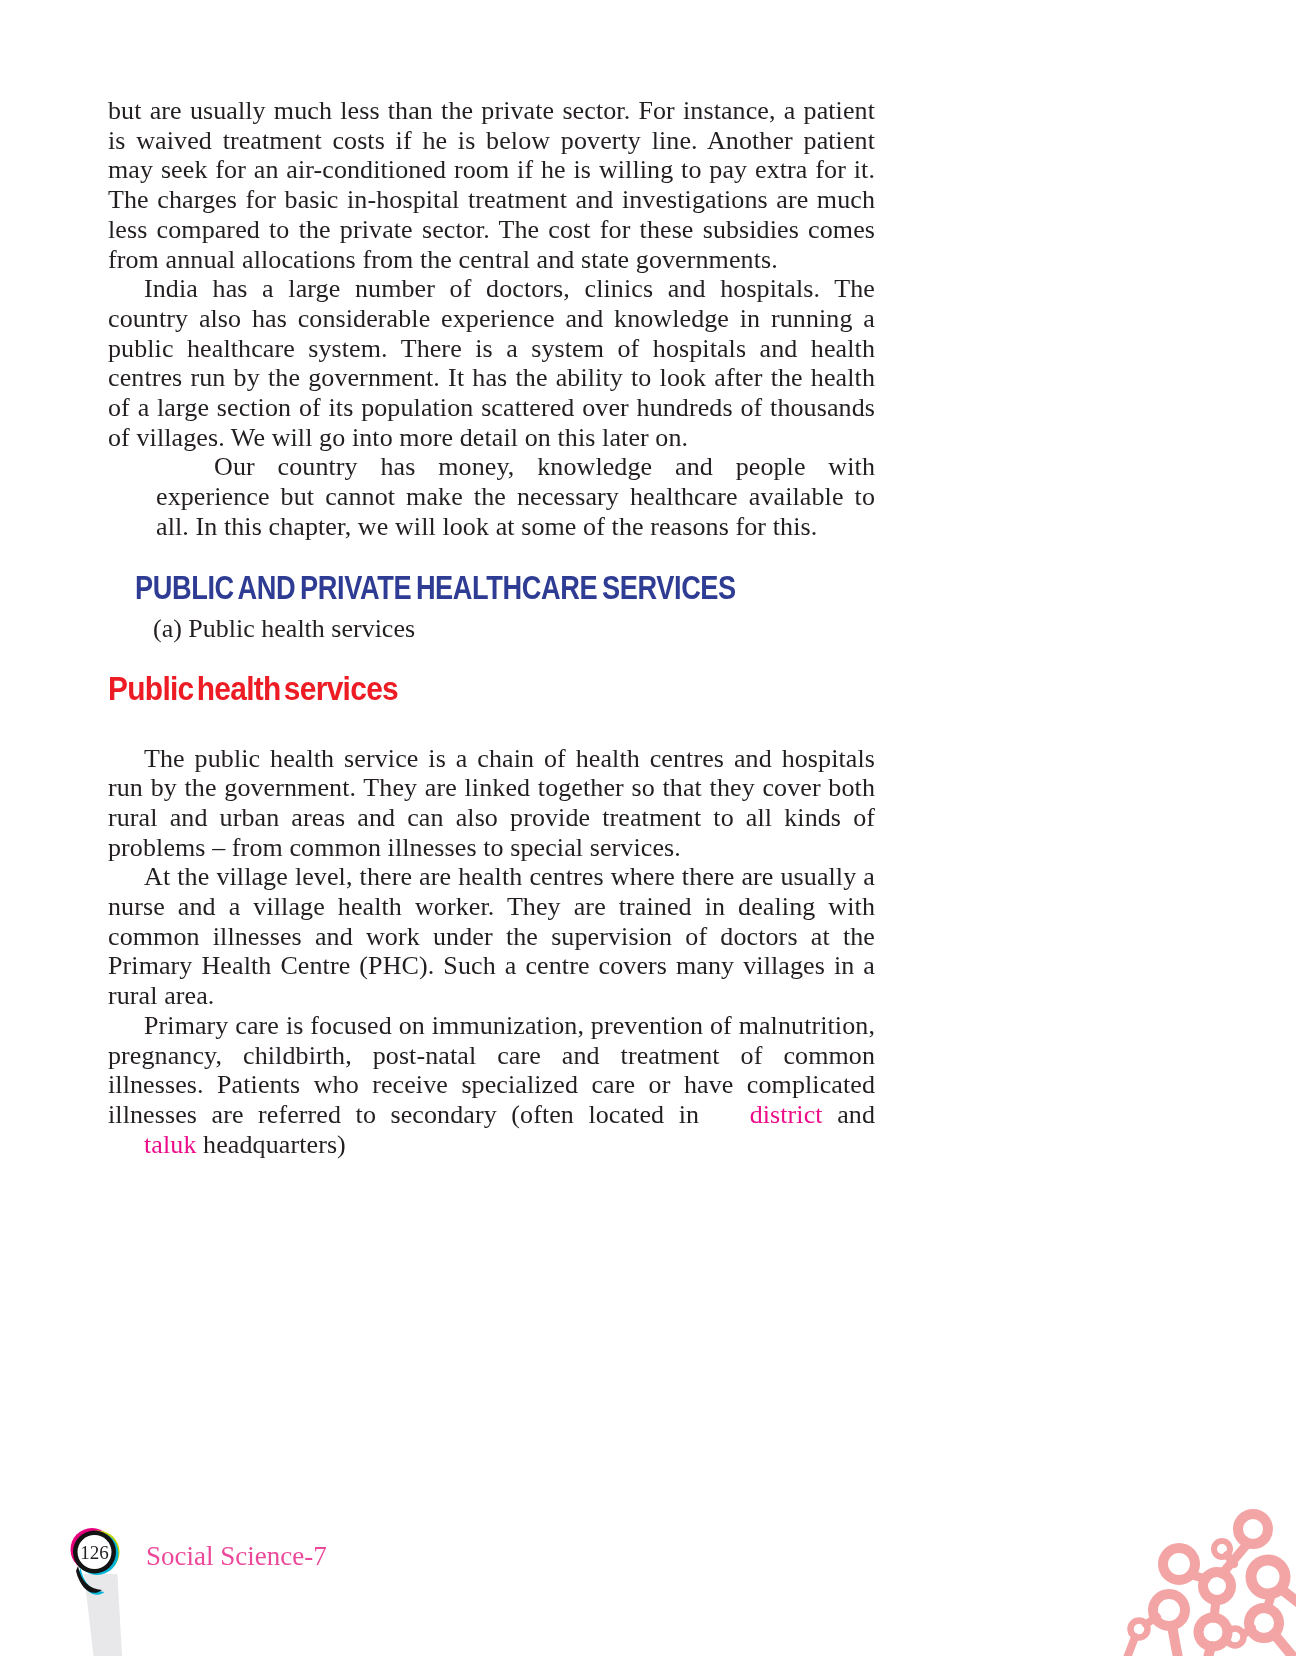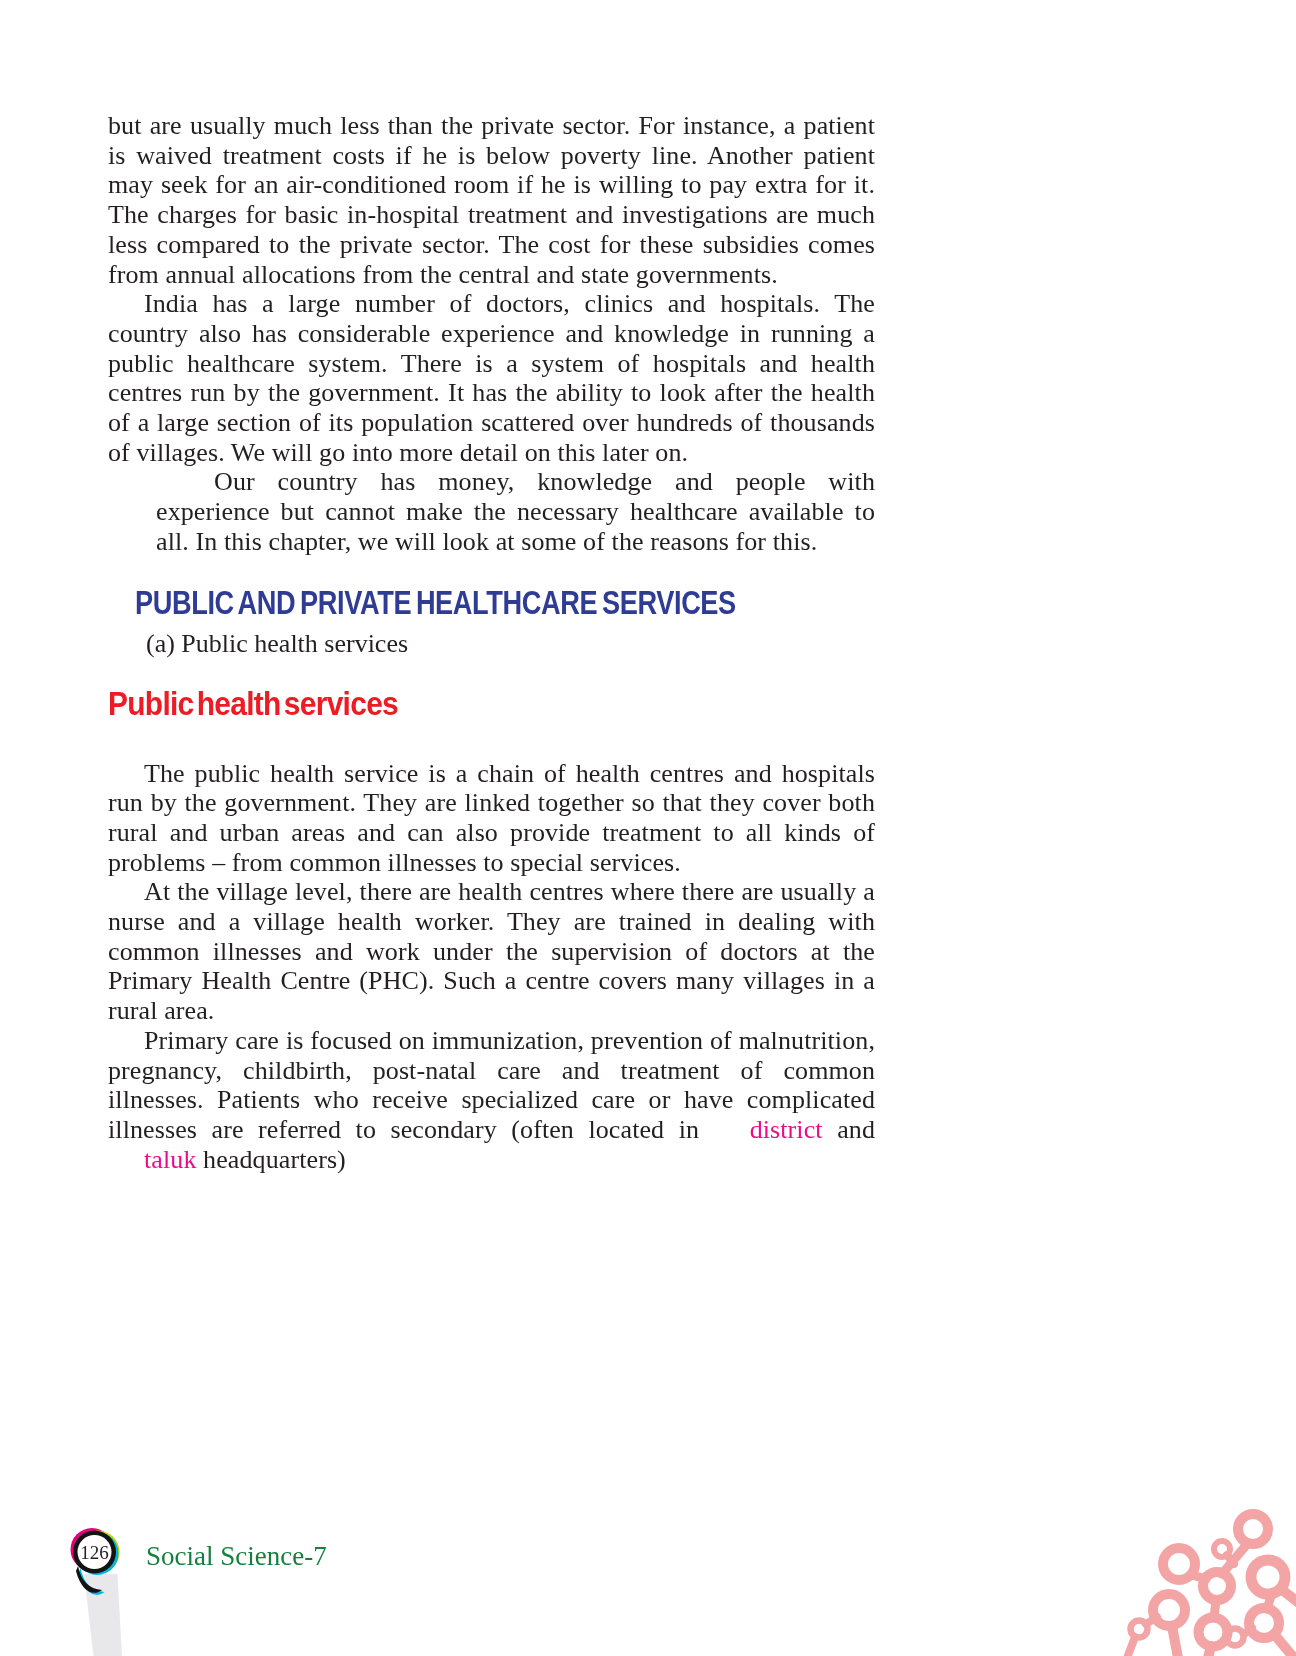--- a/index.html
+++ b/index.html
@@ -2,21 +2,21 @@
 <html><head>
 <meta charset="utf-8">
 <style>
   html,body { margin:0; padding:0; background:#9a9a9a; }
   .page {
     position:relative; width:1296px; height:1656px; margin:0 auto;
     background:#ffffff; overflow:hidden;
     font-family:"Liberation Serif", serif;
   }
   .column {
-    position:absolute; left:108px; top:111px; width:767px;
+    position:absolute; left:108px; top:96px; width:767px;
     color:var(--body-text,#231f20);
     font-size:26px; line-height:29.7px;
   }
   .column p.body-par {
     margin:0; text-align:justify; text-indent:36px; letter-spacing:0.1px;
   }
   .column p.no-indent { text-indent:0; }
   .column p.indent-lg { text-indent:58px;margin-left:48px; }
   .h-blue {
     margin:27px 0 8px 27px;
@@ -25,36 +25,36 @@
     letter-spacing:-0.5px; word-spacing:-3px;
     transform:scaleX(0.80); transform-origin:left center; white-space:nowrap;
   }
   .h-red {
     margin:25px 0 38px 0;
     font-family:"Liberation Sans", sans-serif; font-weight:bold;
     font-size:34px; line-height:36px; color:var(--red,#ed1c24);
     letter-spacing:-0.8px; word-spacing:-5px;
     transform:scaleX(0.88); transform-origin:left center; white-space:nowrap;
   }
-  .list-item { margin:0; padding-left:38px; line-height:32px; }
+  .list-item { margin:7px; padding-left:38px; line-height:32px; }
   .kw { color:var(--magenta,#ec0c8a);margin-left:36px; }
 
   
   .ribbon {
     position:absolute; left:84px; top:1574px; width:38px; height:82px;
     background:var(--ribbon,#e8e8ea);
     clip-path:polygon(0% 0%, 88% 0%, 100% 100%, 25% 100%);
   }
   .badge { position:absolute; left:67px; top:1526px; width:62px; height:78px; }
   .badge text {
     font-family:"Liberation Serif", serif; font-size:19px; fill:#231f20;
   }
   .footer-title {
     position:absolute; left:146px; top:1541px;
-    font-family:"Liberation Serif", serif; font-size:27px; color:#15803d;
+    font-family:"Liberation Serif", serif; font-size:27px; color:#ec4899;
   }
   .deco { position:absolute; right:0; bottom:0; width:240px; height:220px; }
   .deco circle { fill:none; stroke:var(--pink,#f3a5a5); }
   .deco line { stroke:var(--pink,#f3a5a5); stroke-linecap:round; }
 </style>
 </head>
 <body>
 
 <div class="page" style="--body-text: #231f20; --blue: #2f3c94; --red: #ed1c24; --magenta: #ec0c8a; --pink: #f3a5a5; --ribbon: #e8e8ea;">
 

